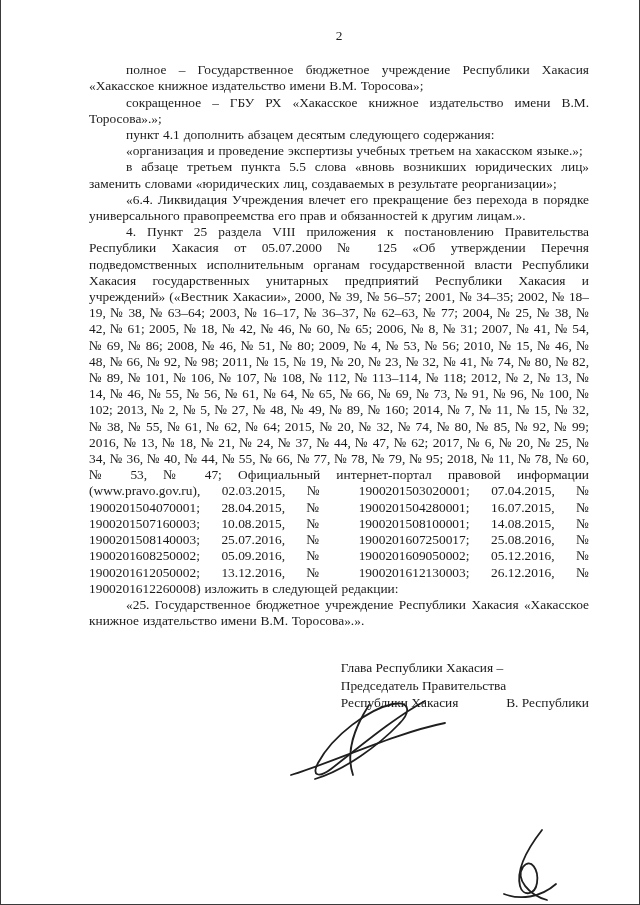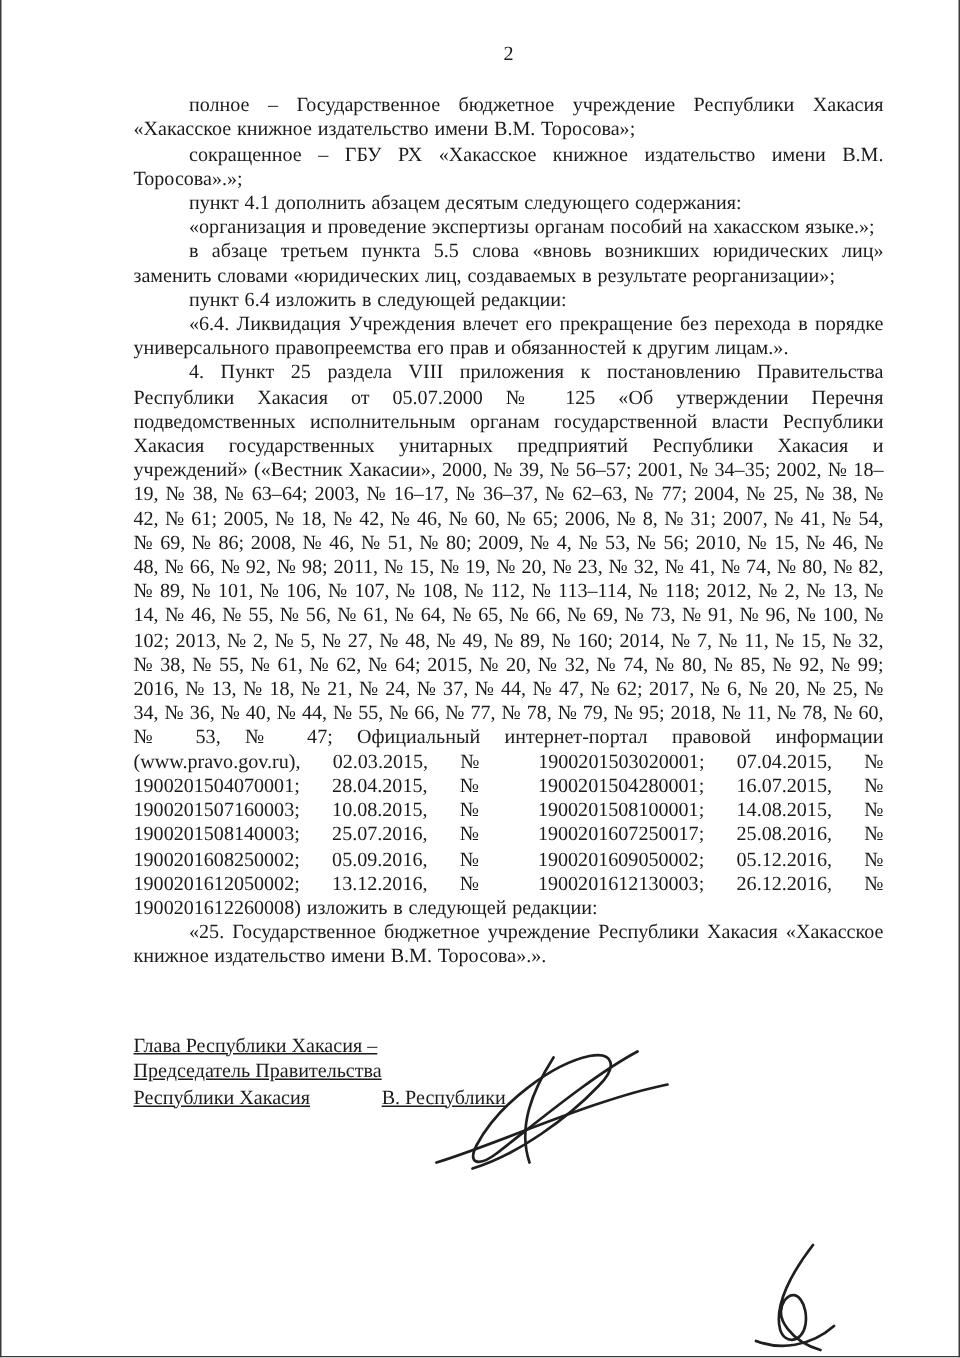--- a/index.html
+++ b/index.html
@@ -27,25 +27,24 @@
     text-align: center;
     margin-bottom: 18px;
   }
   p.para {
     text-align: justify;
     text-indent: 37px;
     word-spacing: 0.5px;
   }
   .sig-row {
     display: flex;
-    justify-content: flex-start;
+    justify-content: flex-end;
     align-items: flex-end;
-    margin-top: 42px;
+    margin-top: 30px;
     line-height: 17.5px;
-    text-decoration: underline;
   }
   .sig-left div { white-space: nowrap; }
   .sig-name { white-space: nowrap; }
   .scribble {
     position: absolute;
     pointer-events: none;
   }
   .scribble path {
     fill: none;
     stroke: #1f1f1f;
@@ -60,23 +59,22 @@
 <body>
 
 <div class="page">
   <div class="content">
 
     <div class="page-number">2</div>
 
     <p class="para">полное – Государственное бюджетное учреждение Республики Хакасия «Хакасское книжное издательство имени В.М. Торосова»;</p>
     <p class="para">сокращенное – ГБУ РХ «Хакасское книжное издательство имени В.М. Торосова».»;</p>
     <p class="para">пункт 4.1 дополнить абзацем десятым следующего содержания:</p>
-    <p class="para">«организация и проведение экспертизы органам пособий на хакасском языке.»;</p>
+    <p class="para">«организация и проведение экспертизы учебных третьем на хакасском языке.»;</p>
     <p class="para">в абзаце третьем пункта 5.5 слова «вновь возникших юридических лиц» заменить словами «юридических лиц, создаваемых в результате реорганизации»;</p>
-    <p class="para">пункт 6.4 изложить в следующей редакции:</p>
     <p class="para">«6.4. Ликвидация Учреждения влечет его прекращение без перехода в порядке универсального правопреемства его прав и обязанностей к другим лицам.».</p>
     <p class="para">4. Пункт 25 раздела VIII приложения к постановлению Правительства Республики Хакасия от 05.07.2000 № 125 «Об утверждении Перечня подведомственных исполнительным органам государственной власти Республики Хакасия государственных унитарных предприятий Республики Хакасия и учреждений» («Вестник Хакасии», 2000, № 39, № 56–57; 2001, № 34–35; 2002, № 18–19, № 38, № 63–64; 2003, № 16–17, № 36–37, № 62–63, № 77; 2004, № 25, № 38, № 42, № 61; 2005, № 18, № 42, № 46, № 60, № 65; 2006, № 8, № 31; 2007, № 41, № 54, № 69, № 86; 2008, № 46, № 51, № 80; 2009, № 4, № 53, № 56; 2010, № 15, № 46, № 48, № 66, № 92, № 98; 2011, № 15, № 19, № 20, № 23, № 32, № 41, № 74, № 80, № 82, № 89, № 101, № 106, № 107, № 108, № 112, № 113–114, № 118; 2012, № 2, № 13, № 14, № 46, № 55, № 56, № 61, № 64, № 65, № 66, № 69, № 73, № 91, № 96, № 100, № 102; 2013, № 2, № 5, № 27, № 48, № 49, № 89, № 160; 2014, № 7, № 11, № 15, № 32, № 38, № 55, № 61, № 62, № 64; 2015, № 20, № 32, № 74, № 80, № 85, № 92, № 99; 2016, № 13, № 18, № 21, № 24, № 37, № 44, № 47, № 62; 2017, № 6, № 20, № 25, № 34, № 36, № 40, № 44, № 55, № 66, № 77, № 78, № 79, № 95; 2018, № 11, № 78, № 60, № 53, № 47; Официальный интернет-портал правовой информации (www.pravo.gov.ru), 02.03.2015, № 1900201503020001; 07.04.2015, № 1900201504070001; 28.04.2015, № 1900201504280001; 16.07.2015, № 1900201507160003; 10.08.2015, № 1900201508100001; 14.08.2015, № 1900201508140003; 25.07.2016, № 1900201607250017; 25.08.2016, № 1900201608250002; 05.09.2016, № 1900201609050002; 05.12.2016, № 1900201612050002; 13.12.2016, № 1900201612130003; 26.12.2016, № 1900201612260008) изложить в следующей редакции:</p>
     <p class="para">«25. Государственное бюджетное учреждение Республики Хакасия «Хакасское книжное издательство имени В.М. Торосова».».</p>
 
     <div class="sig-row">
       <div class="sig-left">
         <div>Глава Республики Хакасия –</div>
         <div>Председатель Правительства</div>
         <div>Республики Хакасия</div>
       </div>

